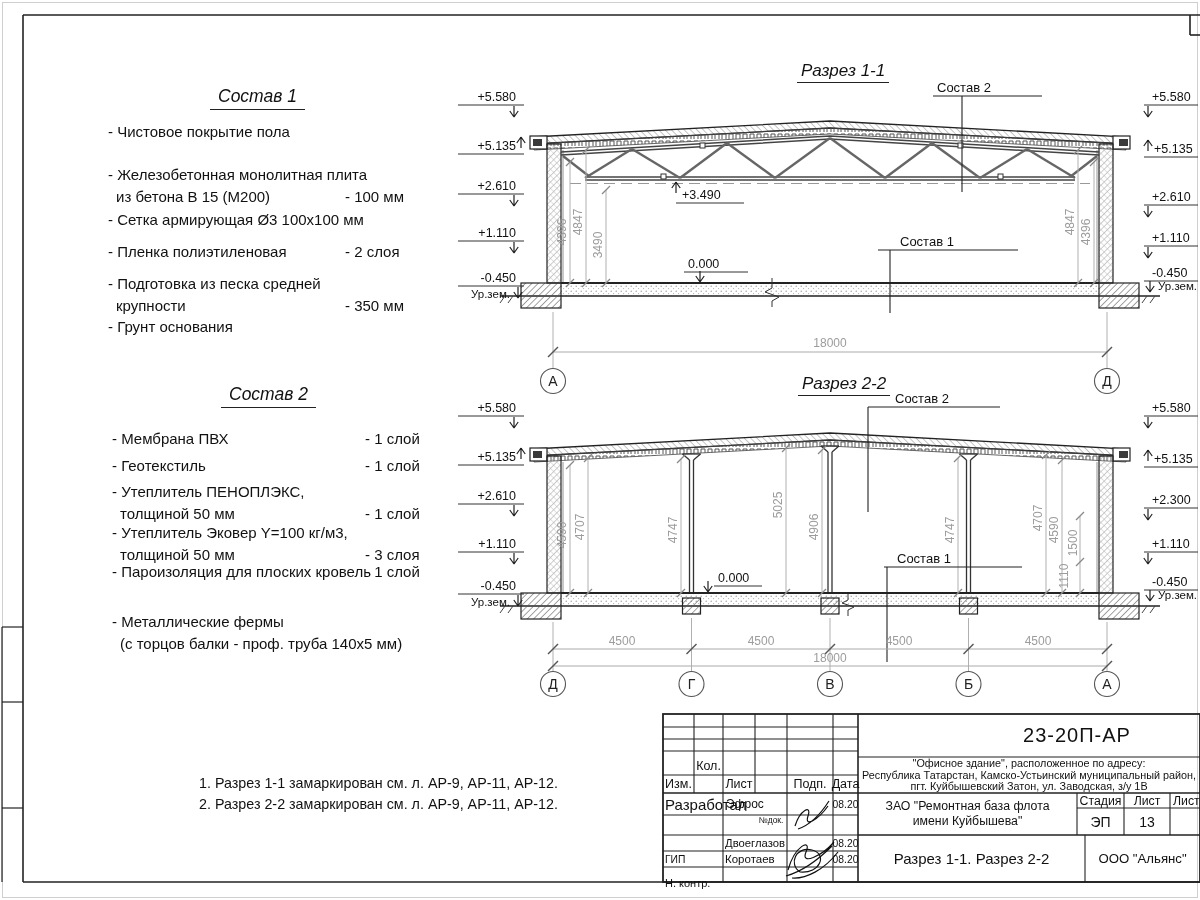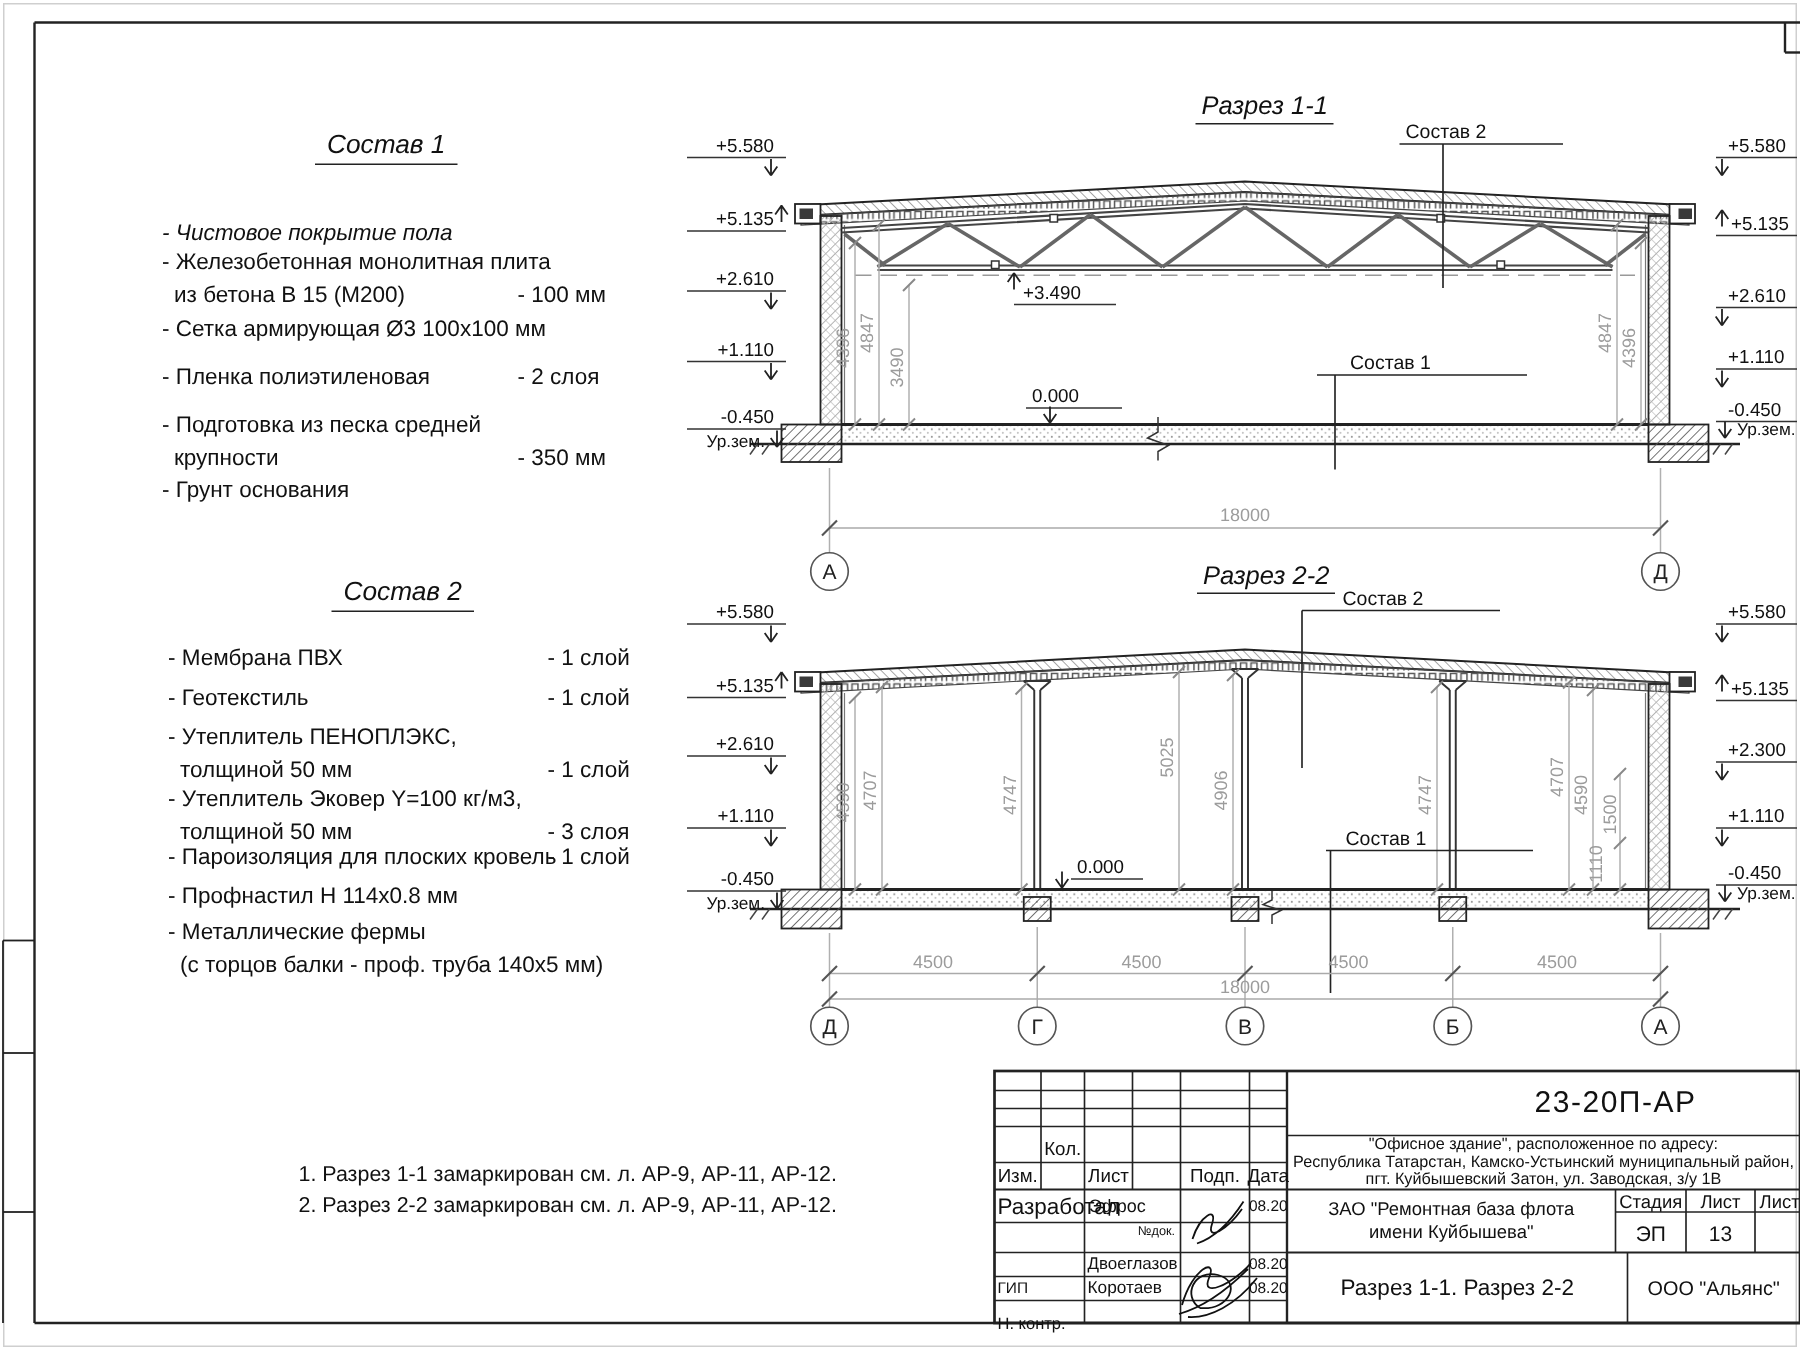--- a/index.html
+++ b/index.html
@@ -416,21 +416,21 @@
     <line x1="1085" y1="835" x2="1085" y2="882"></line>
   </g>
   <g stroke="#111" stroke-width="1.2" fill="none">
     <path d="M795,826 C800,810 812,804 808,816 C804,828 818,820 828,806 M798,829 C810,825 820,815 829,801"></path>
     <path d="M788,870 C795,845 812,838 806,852 C800,866 822,856 834,842 M786,876 C800,872 816,862 832,846"></path>
     <path d="M800,872 C788,864 796,846 812,850 C828,854 820,874 800,872 M792,878 C806,879 824,870 838,852"></path>
   </g>
 </svg>
 
 <div class="abs h-comp" style="left:210px;top:86px;">Состав 1</div>
-<div class="crow c1" style="left:108px;top:145px;width:330px;font-style:italic;">
+<div class="crow c1" style="left:108px;top:121px;width:330px;">
   <div>- Чистовое покрытие пола</div>
       <span class="v"></span>
     </div>
 <div class="crow c1" style="left:108px;top:164px;width:330px;">
   <div>- Железобетонная  монолитная плита</div>
       <div style="padding-left:8px;">из бетона В 15 (М200)</div>
       <span class="v">- 100 мм</span>
     </div>
 <div class="crow c1" style="left:108px;top:209px;width:330px;">
   <div>- Сетка армирующая Ø3 100х100 мм</div>
@@ -465,24 +465,20 @@
       <span class="v">- 1 слой</span>
     </div>
 <div class="crow c2" style="left:112px;top:522px;width:330px;">
   <div>- Утеплитель Эковер Y=100 кг/м3,</div>
       <div style="padding-left:8px;">толщиной 50 мм</div>
       <span class="v">- 3 слоя</span>
     </div>
 <div class="crow c2" style="left:112px;top:561px;width:330px;">
   <div>- Пароизоляция для плоских кровель</div>
       <span class="v">- 1 слой</span>
-    </div>
-<div class="crow c2" style="left:112px;top:587px;width:330px;">
-  <div>- Профнастил Н 114х0.8 мм</div>
-      <span class="v"></span>
     </div>
 <div class="crow c2" style="left:112px;top:611px;width:340px;">
   <div>- Металлические фермы</div>
       <div style="padding-left:8px;">(с торцов балки - проф. труба 140х5 мм)</div>
       <span class="v"></span>
     </div>
 
 <div class="abs h-sec" style="left:797px;top:61px;">Разрез 1-1</div>
 <div class="abs h-sec" style="left:798px;top:374px;">Разрез 2-2</div>
 

